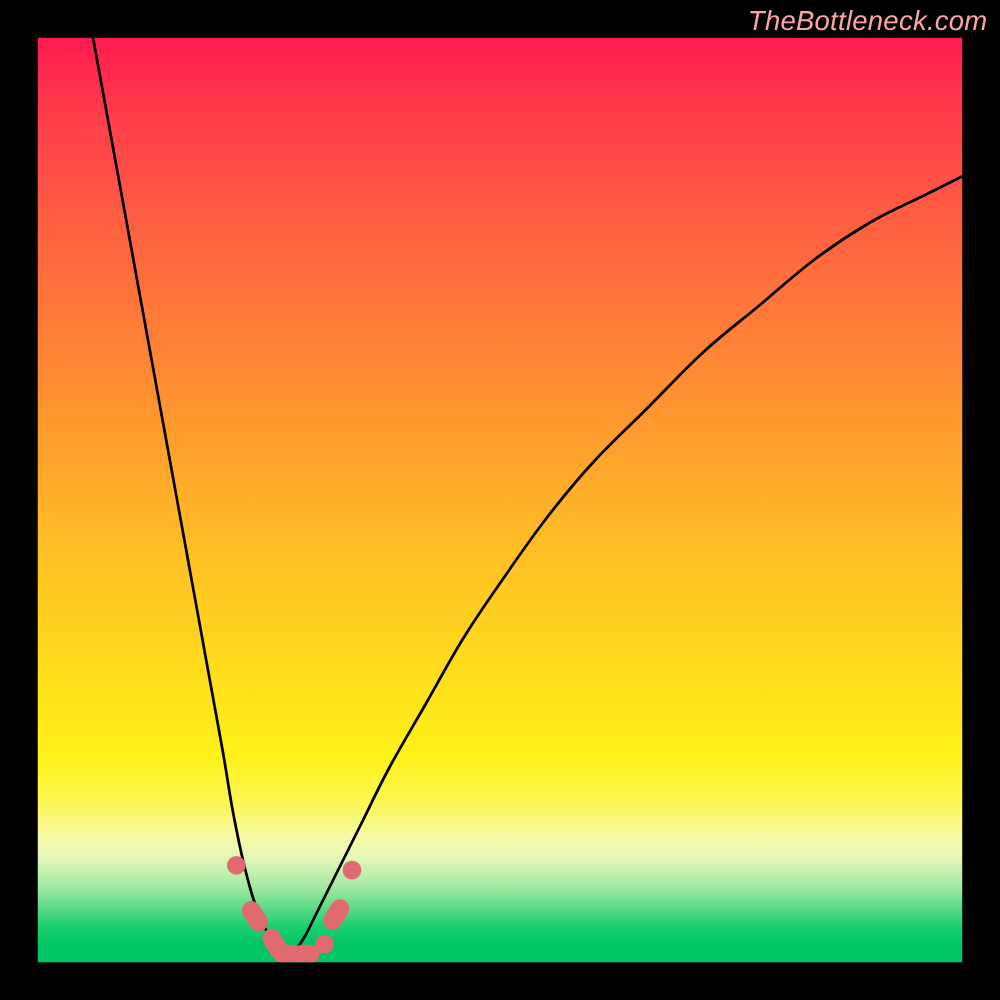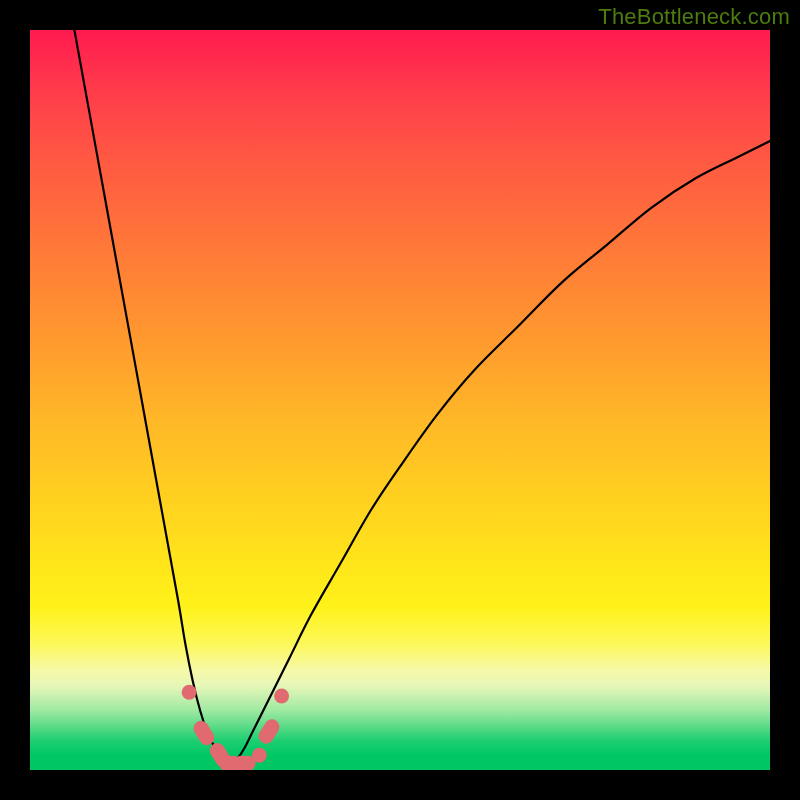--- a/index.html
+++ b/index.html
@@ -47,24 +47,25 @@
       #5fdb88 94%,
       #1ecf72 96%,
       #00c764 98%,
       #00c764 100%
     );
   }
   .watermark {
     position: absolute;
     top: 4px;
     right: 10px;
-    color: #4d7c0f;
+    color: #fca5a5;
     font-size: 22px;
     letter-spacing: 0.2px;
     font-weight: 500;
+    font-style: italic;
   }
   svg {
     position: absolute;
     inset: 0;
   }
   .curve {
     fill: none;
     stroke: #000;
     stroke-width: 2.2;
     stroke-linecap: round;

